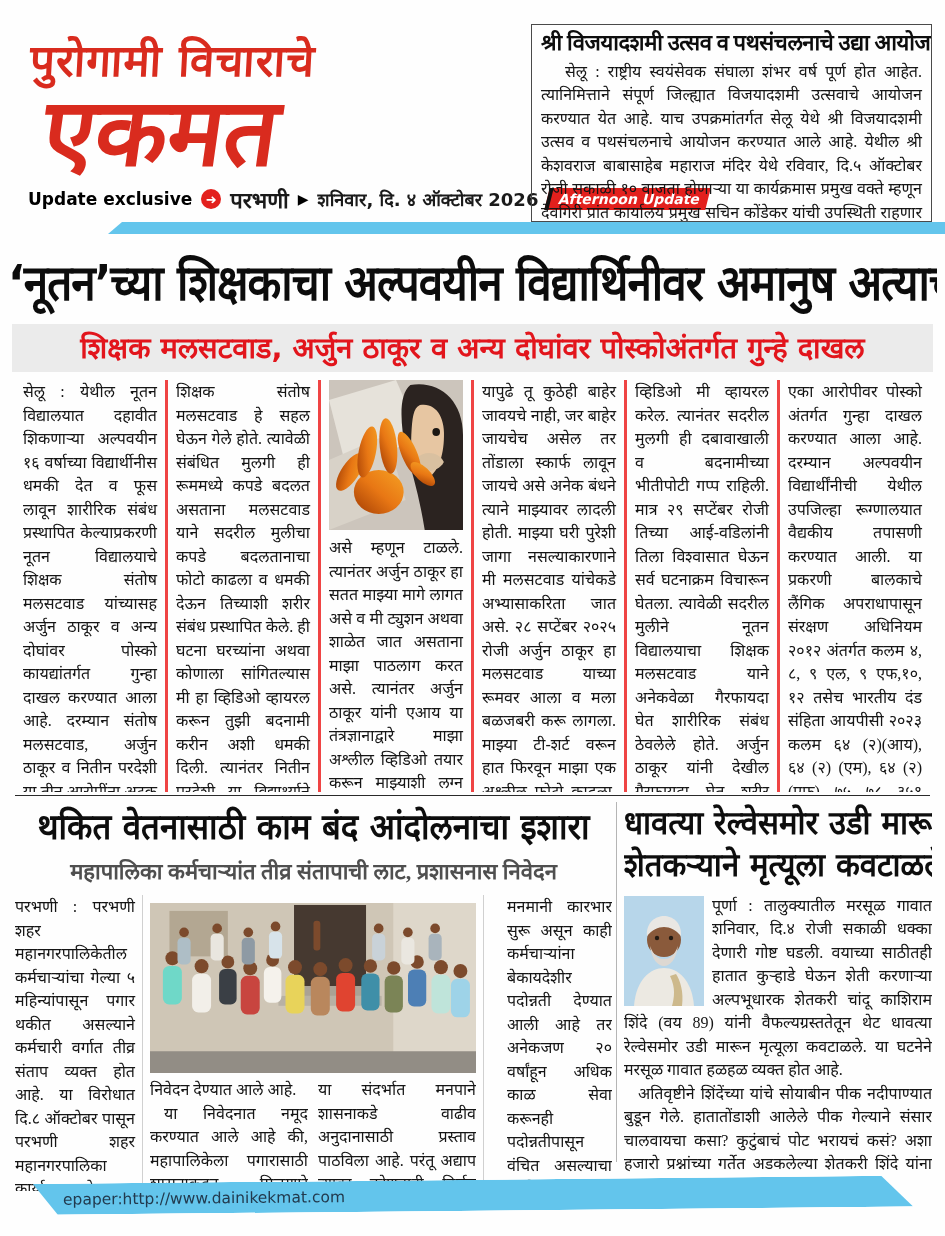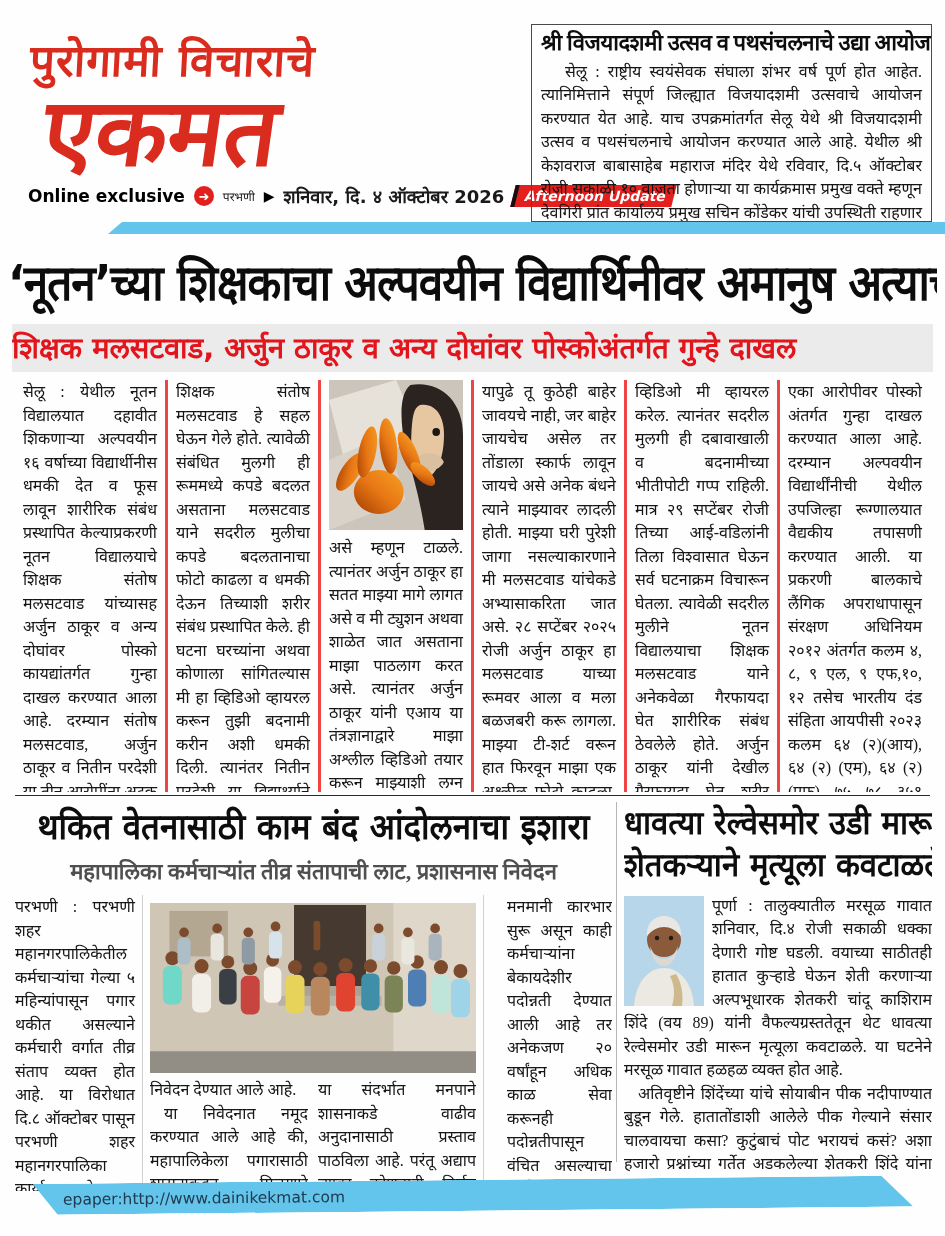--- a/index.html
+++ b/index.html
@@ -24,21 +24,21 @@
   }
   .dateline {
     position:absolute; left:28px; top:184px; display:flex; align-items:center; gap:9px;
     font-family:"DejaVu Sans","Liberation Sans",sans-serif; white-space:nowrap;
   }
   .online-ex { font-weight:700; font-size:17px; color:#000; }
   .arrow-badge {
     width:20px; height:20px; border-radius:50%; background:#e3201d; color:#fff;
     display:inline-flex; align-items:center; justify-content:center; font-size:13px; line-height:1;
   }
-  .edition { font-weight:400; font-size:12px; }
+  .edition { font-weight:700; font-size:22px; }
   .pointer { font-size:14px; color:#000; }
   .dl-date { font-weight:700; font-size:18px; }
   .afternoon {
     background:#e3201d; color:#fff; font-weight:700; font-size:14px;
     padding:3px 8px; transform:skewX(-14deg); border-left:4px solid #111;
   }
   
   .rss-box {
     position:absolute; left:531px; top:24px; width:401px; height:198px;
     border:1.5px solid #4a4a4a; padding:4px 9px 4px 9px; overflow:hidden;
@@ -60,21 +60,21 @@
   .lead-headline {
     position:absolute; left:8px; top:242px; width:929px; height:74px;
     font-family:"DejaVu Sans","Liberation Sans",sans-serif;
     font-weight:900; font-size:44px; line-height:74px; text-align:center;
     color:#0c0c0c; letter-spacing:-1px; white-space:nowrap; overflow:hidden;
     transform:scaleY(1.12); transform-origin:center top;
   }
   .lead-subhead {
     position:absolute; left:12px; top:324px; width:921px; height:48px;
     background:#ebebeb; color:#e2151c; font-family:"DejaVu Sans","Liberation Sans",sans-serif;
-    font-weight:800; font-size:29px; line-height:48px; text-align:left;
+    font-weight:800; font-size:29px; line-height:48px; text-align:center;
     white-space:nowrap; overflow:hidden;
   }
   .lead-cols {
     position:absolute; left:15px; top:380px; width:915px; height:412px;
     display:flex;
   }
   .lead-cols .col {
     flex:1 1 0; padding:0 8px; border-right:3px solid #ef4444; overflow:hidden;
   }
   .lead-cols .col:last-child { border-right:none; }
@@ -135,21 +135,21 @@
 <body>
 
 <div class="page">
 
   <div class="masthead">
     <div class="tagline">पुरोगामी विचाराचे</div>
     <div class="title">एकमत</div>
   </div>
 
   <div class="dateline">
-    <span class="online-ex">Online exclusive</span>
+    <span class="online-ex">Update exclusive</span>
     <span class="arrow-badge">➜</span>
     <span class="edition">परभणी</span>
     <span class="pointer">▶</span>
     <span class="dl-date">शनिवार, दि. ४ ऑक्टोबर 2026</span>
     <span class="afternoon">Afternoon Update</span>
   </div>
 
   <div class="rss-box">
     <h2>श्री विजयादशमी उत्सव व पथसंचलनाचे उद्या आयोजन</h2>
     <p>सेलू : राष्ट्रीय स्वयंसेवक संघाला शंभर वर्ष पूर्ण होत आहेत. त्यानिमित्ताने संपूर्ण जिल्ह्यात विजयादशमी उत्सवाचे आयोजन करण्यात येत आहे. याच उपक्रमांतर्गत सेलू येथे श्री विजयादशमी उत्सव व पथसंचलनाचे आयोजन करण्यात आले आहे. येथील श्री केशवराज बाबासाहेब महाराज मंदिर येथे रविवार, दि.५ ऑक्टोबर रोजी सकाळी १० वाजता होणाऱ्या या कार्यक्रमास प्रमुख वक्ते म्हणून देवगिरी प्रांत कार्यालय प्रमुख सचिन कोंडेकर यांची उपस्थिती राहणार असून प्रमुख अतिथी म्हणून डॉ. सतीश लिपणे हे उपस्थित राहणार आहेत. या कार्यक्रमास सर्वांनी उपस्थित रहावे, असे आवाहन राष्ट्रीय स्वयंसेवक संघाचे सेलू तालुका कार्यवाह विकास पिंगळे यांनी केले आहे.</p>

